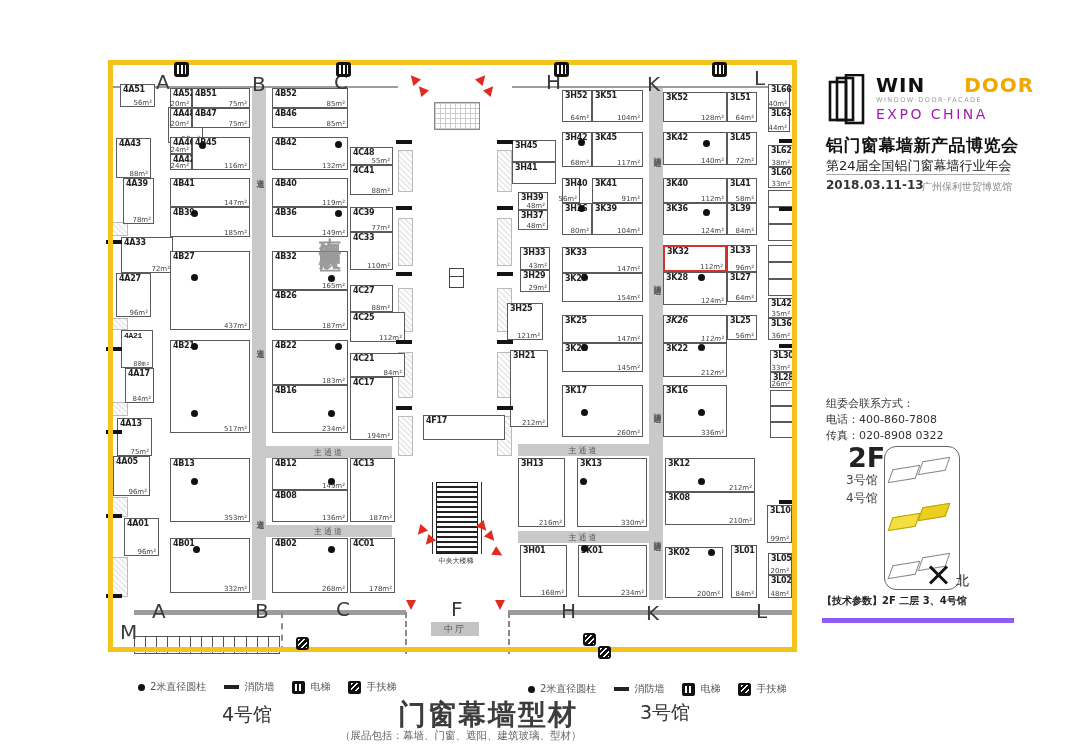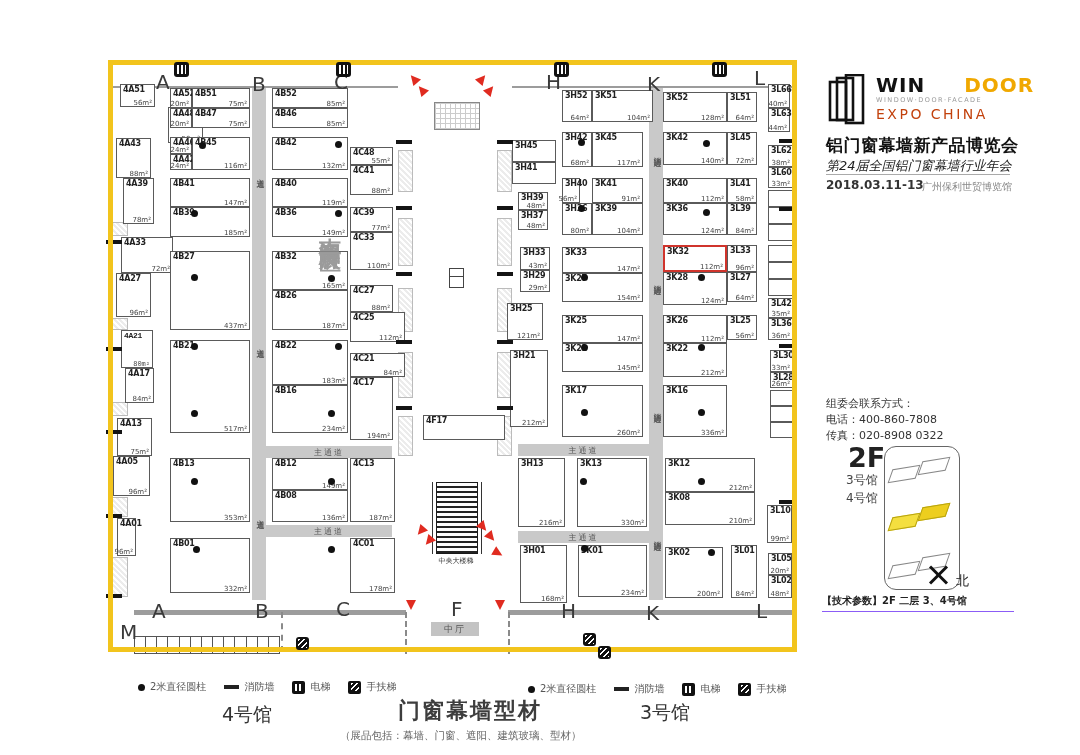--- a/index.html
+++ b/index.html
@@ -38,54 +38,54 @@
     display:flex;align-items:center;justify-content:center;font-size:9px;color:#555;letter-spacing:2px;}
   #watermark{position:absolute;left:315px;top:220px;writing-mode:vertical-rl;font-size:22px;letter-spacing:3px;
     color:#8a8a8a;opacity:.85;font-weight:600;z-index:8;pointer-events:none;}
   #yellow-frame{position:absolute;left:108px;top:60px;width:689px;height:592px;border:5px solid var(--yellow);z-index:9;pointer-events:none;box-sizing:border-box;}
   
   .abs{position:absolute;}
   #logo{left:828px;top:74px;display:flex;gap:10px;align-items:flex-start;}
   #logo-text .l1{font-size:20px;font-weight:800;letter-spacing:1px;color:#111;line-height:22px;}
   #logo-text .l1 b{color:#F0A800;margin-left:39px;}
   #logo-text .l2{font-size:6.5px;color:#999;letter-spacing:1.5px;}
-  #logo-text .l3{font-size:14px;color:#c2410c;letter-spacing:2.5px;margin-top:2px;}
+  #logo-text .l3{font-size:14px;color:#a21caf;letter-spacing:2.5px;margin-top:2px;}
   #expo-title{left:826px;top:134px;font-size:17px;font-weight:700;color:#111;letter-spacing:.5px;}
-  #expo-sub{left:826px;top:157px;font-size:13px;color:#222;font-style:italic;}
+  #expo-sub{left:826px;top:157px;font-size:13px;color:#222;}
   #sub-line{left:826px;top:174px;width:184px;height:1px;background:#aaa;}
   #expo-date{left:826px;top:178px;font-size:12px;font-weight:700;color:#333;}
   #expo-venue{left:922px;top:180px;font-size:10px;color:#888;}
   #contact{left:826px;top:396px;font-size:11px;color:#333;line-height:16px;}
   #floor-big{left:848px;top:442px;font-size:27px;font-weight:700;color:#222;}
   #floor-h3{left:846px;top:472px;font-size:12px;color:#444;}
   #floor-h4{left:846px;top:490px;font-size:12px;color:#444;}
   #floor-diagram{left:884px;top:446px;width:74px;height:142px;border:1.5px solid #666;border-radius:12px;}
   .para{position:absolute;width:24px;height:12px;border:1px solid #888;background:#fff;transform:skewX(-28deg) rotate(-10deg);}
   .para.y1{background:#F4DF3F;border-color:#b8a410;}
   .para.y2{background:#EDCE1E;border-color:#b8a410;}
   #north{left:926px;top:564px;width:26px;height:22px;}
   #north .b1,#north .b2{position:absolute;left:11px;top:-1px;width:3px;height:24px;background:#111;}
   #north .b1{transform:rotate(45deg);} #north .b2{transform:rotate(-45deg);}
   #north-label{left:956px;top:572px;font-size:13px;color:#222;}
   #tech{left:822px;top:594px;width:192px;font-size:10px;color:#222;}
-  #tech .th{font-weight:600;padding-bottom:3px;border-bottom:1px solid #8b5cf6;}
+  #tech .th{font-weight:600;padding-bottom:10px;border-bottom:5px solid #8b5cf6;}
   #tech .rows{padding-top:5px;border-bottom:1px solid #999;padding-bottom:5px;}
   #tech .tr{display:flex;line-height:15px;}
   #tech .tr .k{flex:1;color:#333;}
   #tech .tr .v{width:44px;color:#222;}
   
   .legend{position:absolute;display:flex;gap:18px;align-items:center;font-size:10px;color:#555;}
   .lg-item{display:flex;gap:5px;align-items:center;}
   .lg-dot{width:7px;height:7px;border-radius:50%;background:#111;}
   .lg-wall{width:15px;height:4px;background:#222;}
   .lg-elev,.lg-esc{width:13px;height:13px;background:#111;border-radius:2px;display:flex;align-items:center;justify-content:center;}
   .lg-elev i{display:block;width:7px;height:7px;background:repeating-linear-gradient(90deg,#fff 0 2px,#111 2px 4px);}
   .lg-esc i{display:block;width:8px;height:8px;background:repeating-linear-gradient(135deg,#fff 0 1.5px,#111 1.5px 4px);}
   #hall-left{left:222px;top:702px;font-size:19px;color:#333;}
-  #hall-center{left:398px;top:696px;font-size:22px;font-weight:700;color:#3d3d3d;letter-spacing:2px;}
+  #hall-center{left:398px;top:696px;font-size:28px;font-weight:700;color:#3d3d3d;letter-spacing:2px;}
   #hall-center-sub{left:340px;top:729px;font-size:10.5px;color:#666;}
   #hall-right{left:640px;top:700px;font-size:19px;color:#333;}
 </style>
 </head>
 <body>
 
 <div id="stage">
   <div id="plan">
     <div id="yellow-frame"></div>
     <div id="skylight"></div>
@@ -127,21 +127,21 @@
         <span class="barea">84m²</span>
       </div>
       <div class="booth" style="left: 117px; top: 418px; width: 35px; height: 38px; position: absolute;">
         <span class="bid">4A13</span>
         <span class="barea">75m²</span>
       </div>
       <div class="booth" style="left: 113px; top: 456px; width: 37px; height: 40px; position: absolute;">
         <span class="bid">4A05</span>
         <span class="barea">96m²</span>
       </div>
-      <div class="booth" style="left: 117px; top: 518px; width: 19px; height: 38px; position: absolute;">
+      <div class="booth" style="left: 124px; top: 518px; width: 35px; height: 38px; position: absolute;">
         <span class="bid">4A01</span>
         <span class="barea">96m²</span>
       </div>
       <div class="booth" style="left: 170px; top: 88px; width: 22px; height: 20px; position: absolute;">
         <span class="bid">4A52</span>
         <span class="barea">20m²</span>
       </div>
       <div class="booth" style="left: 192px; top: 88px; width: 58px; height: 20px; position: absolute;">
         <span class="bid">4B51</span>
         <span class="barea">75m²</span>
@@ -240,20 +240,24 @@
       <div class="dot" style="left: 328px; top: 410px;"></div>
       <div class="booth" style="left: 272px; top: 458px; width: 76px; height: 32px; position: absolute;">
         <span class="bid">4B12</span>
         <span class="barea">149m²</span>
       </div>
       <div class="dot" style="left: 328px; top: 478px;"></div>
       <div class="booth" style="left: 272px; top: 490px; width: 76px; height: 32px; position: absolute;">
         <span class="bid">4B08</span>
         <span class="barea">136m²</span>
       </div>
+      <div class="booth" style="left: 272px; top: 538px; width: 76px; height: 55px; position: absolute;">
+        <span class="bid">4B02</span>
+        <span class="barea">268m²</span>
+      </div>
       <div class="dot" style="left: 328px; top: 546px;"></div>
       <div class="booth" style="left: 350px; top: 147px; width: 43px; height: 18px; position: absolute;">
         <span class="bid">4C48</span>
         <span class="barea">55m²</span>
       </div>
       <div class="booth" style="left: 350px; top: 165px; width: 43px; height: 30px; position: absolute;">
         <span class="bid">4C41</span>
         <span class="barea">88m²</span>
       </div>
       <div class="booth" style="left: 350px; top: 207px; width: 43px; height: 25px; position: absolute;">
@@ -318,29 +322,29 @@
         <span class="barea">121m²</span>
       </div>
       <div class="booth" style="left: 510px; top: 350px; width: 38px; height: 77px; position: absolute;">
         <span class="bid">3H21</span>
         <span class="barea">212m²</span>
       </div>
       <div class="booth" style="left: 518px; top: 458px; width: 47px; height: 69px; position: absolute;">
         <span class="bid">3H13</span>
         <span class="barea">216m²</span>
       </div>
-      <div class="booth" style="left: 520px; top: 545px; width: 47px; height: 58px; position: absolute; padding-left: 16px;">
+      <div class="booth" style="left: 520px; top: 545px; width: 47px; height: 52px; position: absolute; padding-left: 16px;">
         <span class="bid">3H01</span>
         <span class="barea">168m²</span>
       </div>
       <div class="booth" style="left: 562px; top: 90px; width: 30px; height: 32px; position: absolute;">
         <span class="bid">3H52</span>
         <span class="barea">64m²</span>
       </div>
-      <div class="booth" style="left: 592px; top: 90px; width: 61px; height: 32px; position: absolute;">
+      <div class="booth" style="left: 592px; top: 90px; width: 51px; height: 32px; position: absolute;">
         <span class="bid">3K51</span>
         <span class="barea">104m²</span>
       </div>
       <div class="booth" style="left: 562px; top: 132px; width: 30px; height: 35px; position: absolute;">
         <span class="bid">3H42</span>
         <span class="barea">68m²</span>
       </div>
       <div class="dot" style="left: 578px; top: 139px;"></div>
       <div class="booth" style="left: 592px; top: 132px; width: 51px; height: 35px; position: absolute;">
         <span class="bid">3K45</span>
@@ -440,21 +444,21 @@
       </div>
       <div class="booth" style="left: 663px; top: 272px; width: 64px; height: 33px; position: absolute;">
         <span class="bid">3K28</span>
         <span class="barea">124m²</span>
       </div>
       <div class="dot" style="left: 698px; top: 274px;"></div>
       <div class="booth" style="left: 727px; top: 272px; width: 30px; height: 30px; position: absolute;">
         <span class="bid">3L27</span>
         <span class="barea">64m²</span>
       </div>
-      <div class="booth" style="left: 663px; top: 315px; width: 64px; height: 28px; position: absolute;">
+      <div class="booth" style="left: 663px; top: 315px; width: 64px; height: 28px; position: absolute; font-style: italic;">
         <span class="bid">3K26</span>
         <span class="barea">112m²</span>
       </div>
       <div class="booth" style="left: 727px; top: 315px; width: 30px; height: 25px; position: absolute;">
         <span class="bid">3L25</span>
         <span class="barea">56m²</span>
       </div>
       <div class="booth" style="left: 663px; top: 343px; width: 64px; height: 34px; position: absolute;">
         <span class="bid">3K22</span>
         <span class="barea">212m²</span>

